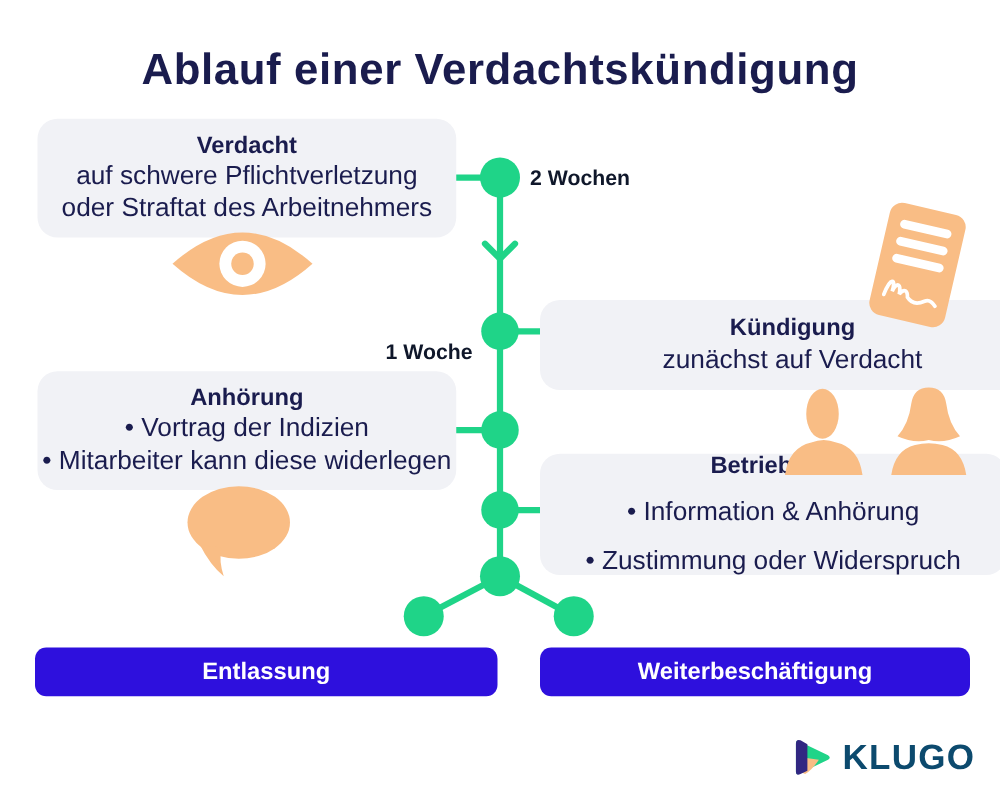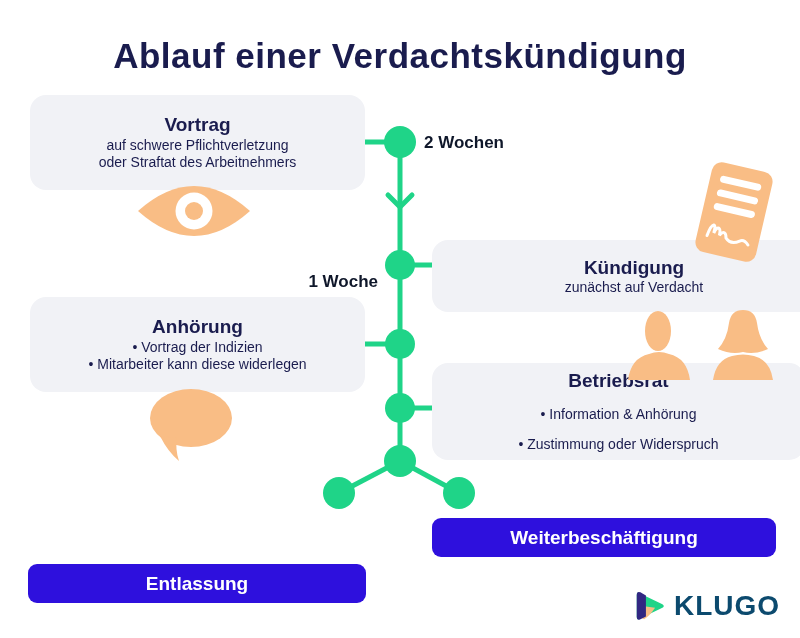--- a/index.html
+++ b/index.html
@@ -10,30 +10,30 @@
   .page-title {
     position:absolute; top:36px; left:0; width:800px; text-align:center;
     font-size:35px; font-weight:800; color:#1a1c4e; letter-spacing:.5px;
   }
   .info-box {
     position:absolute; background:#f1f2f6; border-radius:16px; color:#1a1c4e;
     display:flex; flex-direction:column; justify-content:center; align-items:center;
     text-align:center; line-height:1.24;
   }
   .box-title { font-weight:700; font-size:19px; }
-  .box-line  { font-size:14px; }
+  .box-line  { font-size:21px; }
   .tl-label { position:absolute; font-size:17px; font-weight:700; color:#0f172a; }
   #label-two-weeks { left:424px; top:133px; }
   #label-one-week  { left:283px; top:255px; width:95px; text-align:right;margin-top:17px; }
   .outcome-btn {
     position:absolute; top:518px; height:39px; background:#2e10dd; border-radius:9px;
     color:#ffffff; font-weight:700; font-size:19px;
     display:flex; align-items:center; justify-content:center; cursor:pointer;
   }
-  #btn-entlassung { left:28px;  width:338px;margin-top:46px; }
+  #btn-entlassung { left:28px;  width:370px; }
   #btn-weiter     { left:432px; width:344px; }
   .logo {
     position:absolute; left:634px; top:588px; display:flex; align-items:center; gap:7px;
   }
   .logo-text { font-size:28px; font-weight:800; color:#0c4a6e; letter-spacing:1px; }
   svg.abs { position:absolute; }
   #timeline-svg { left:0; top:0; }
   #icon-eye      { left:136px; top:184px; }
   #icon-bubble   { left:148px; top:388px; }
   #icon-document { left:688px; top:158px; }
@@ -62,21 +62,21 @@
       <circle cx="400" cy="265" r="15"></circle>
       <circle cx="400" cy="344" r="15"></circle>
       <circle cx="400" cy="408" r="15"></circle>
       <circle cx="400" cy="461" r="16"></circle>
       <circle cx="339" cy="493" r="16"></circle>
       <circle cx="459" cy="493" r="16"></circle>
     </g>
   </svg>
 
   <div class="info-box" style="left:30px; top:95px; width:335px; height:95px;">
-    <div class="box-title">Vortrag</div>
+    <div class="box-title">Verdacht</div>
     <div class="box-line">auf schwere Pflichtverletzung</div>
     <div class="box-line">oder Straftat des Arbeitnehmers</div>
   </div>
 
   <div class="info-box" style="left:432px; top:240px; width:404px; height:72px;">
     <div class="box-title">Kündigung</div>
     <div class="box-line">zunächst auf Verdacht</div>
   </div>
 
   <div class="info-box" style="left:30px; top:297px; width:335px; height:95px;">

